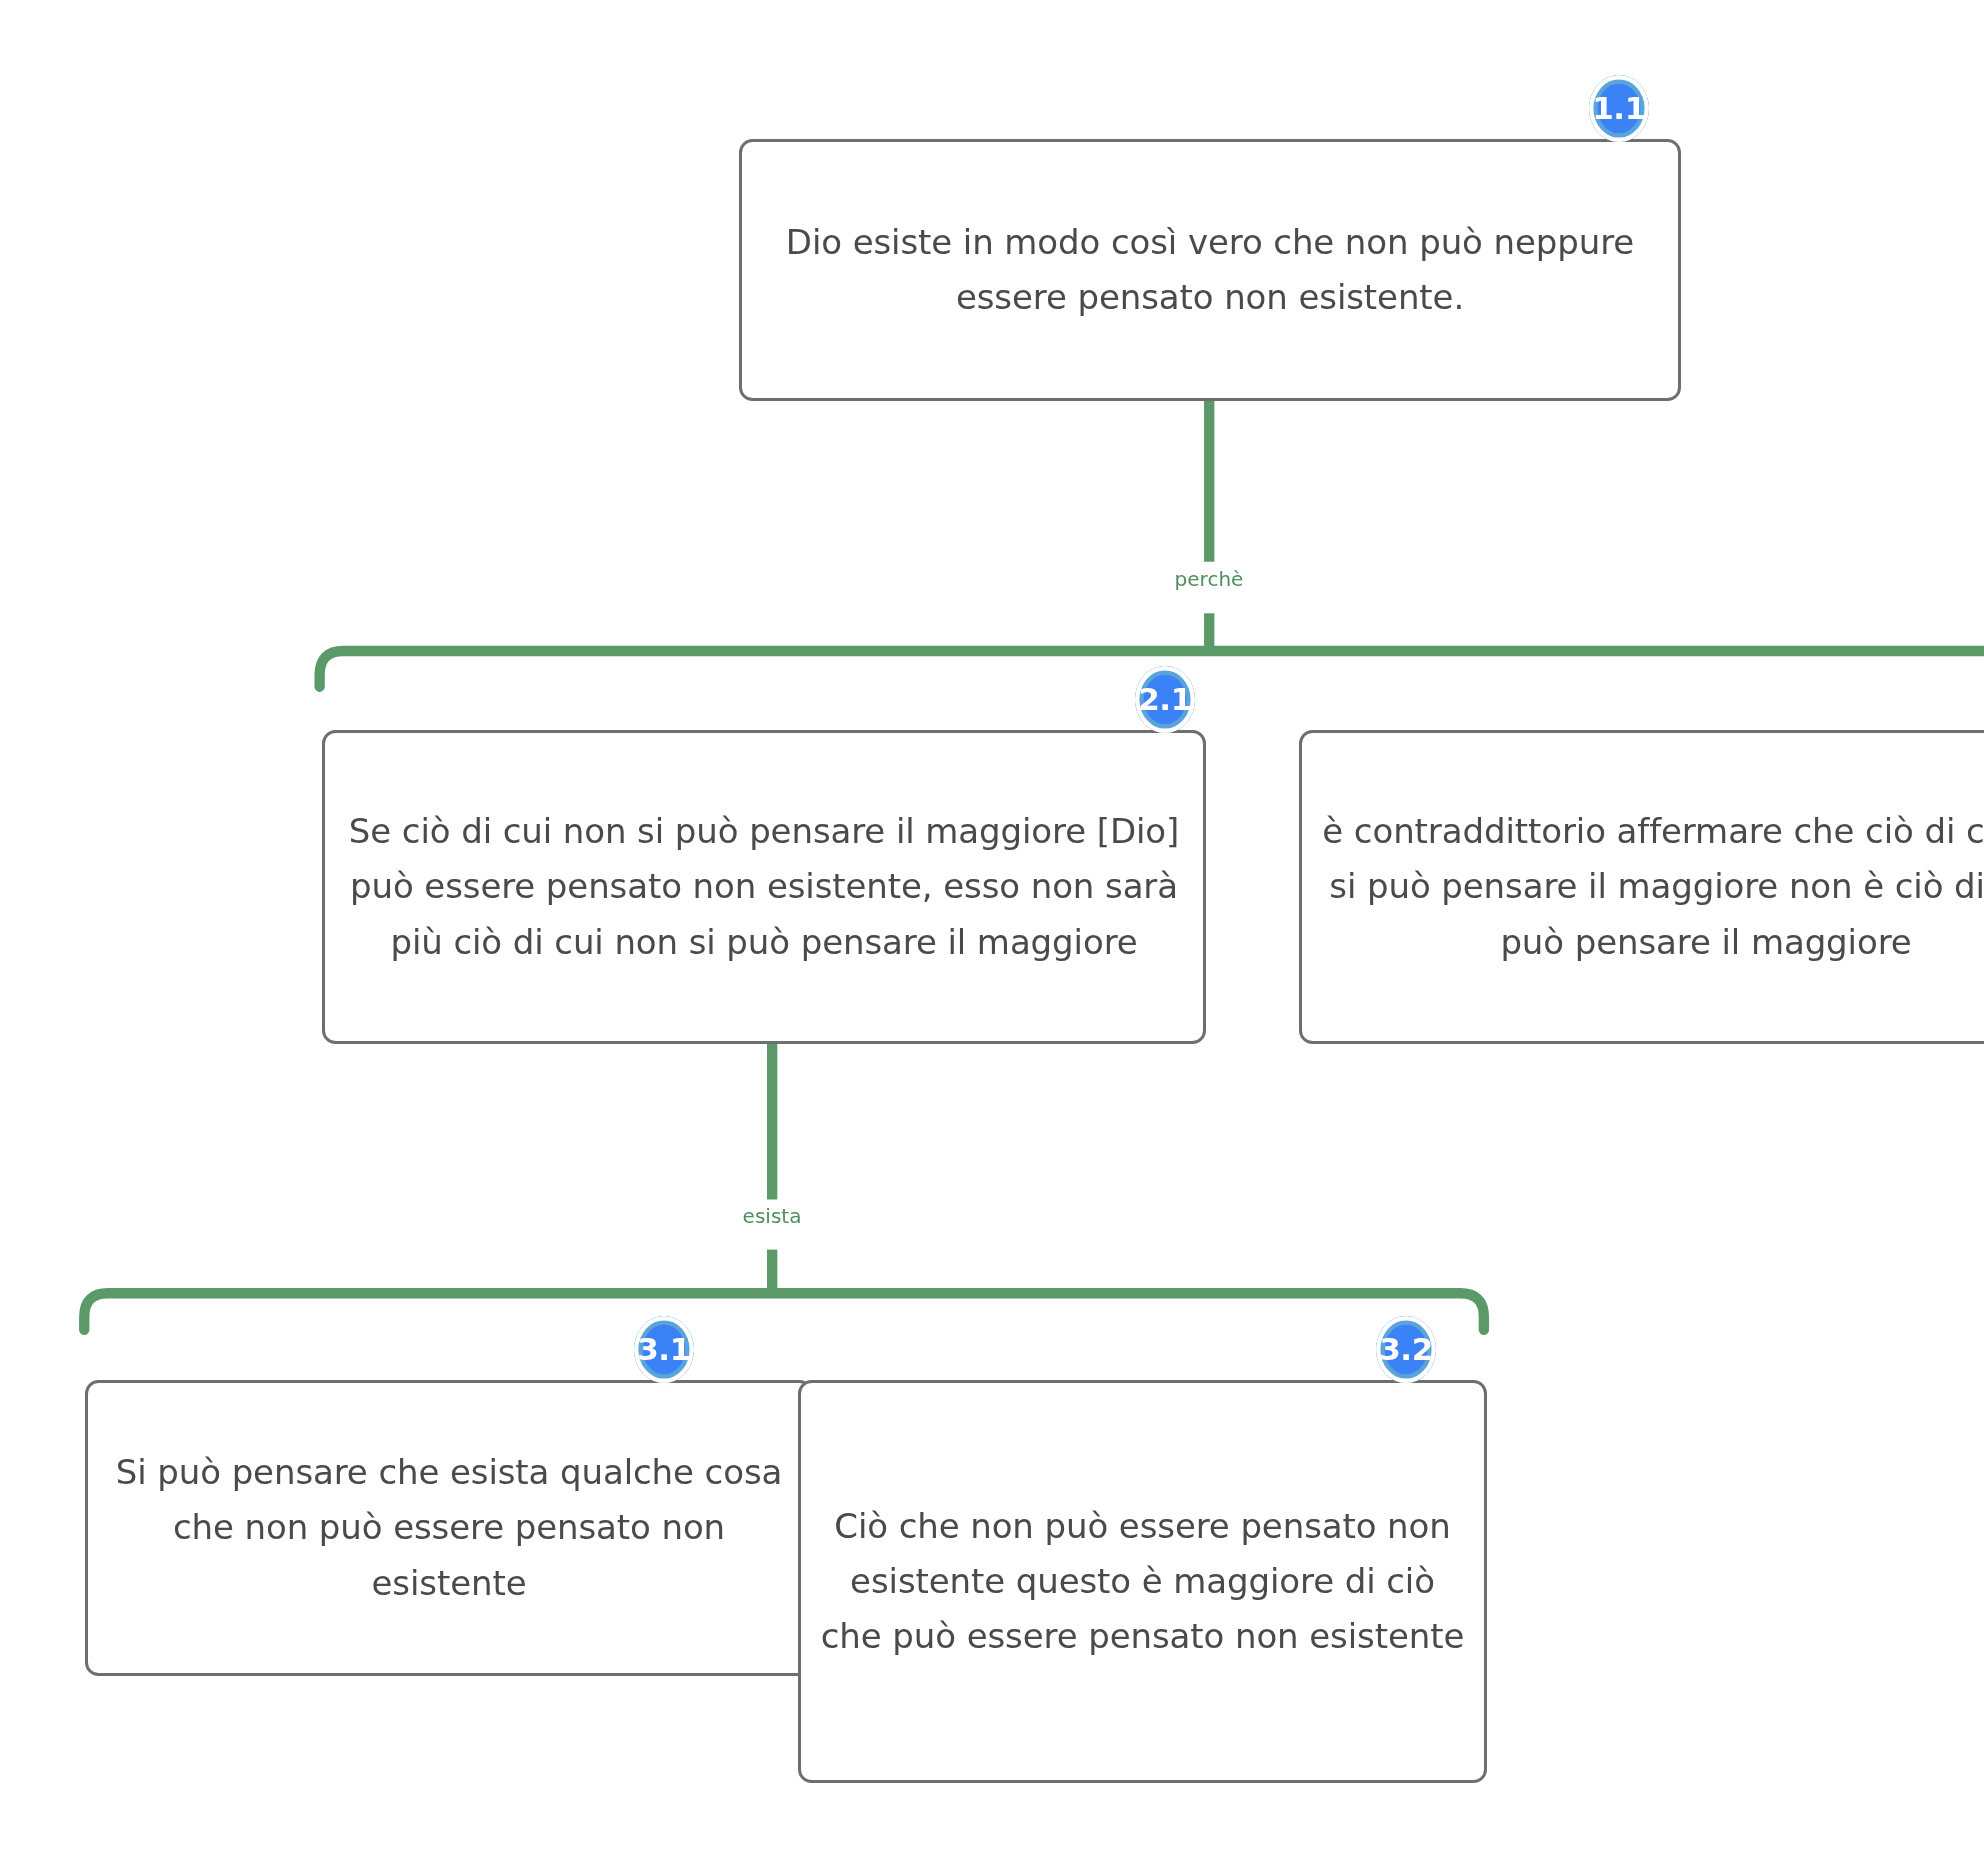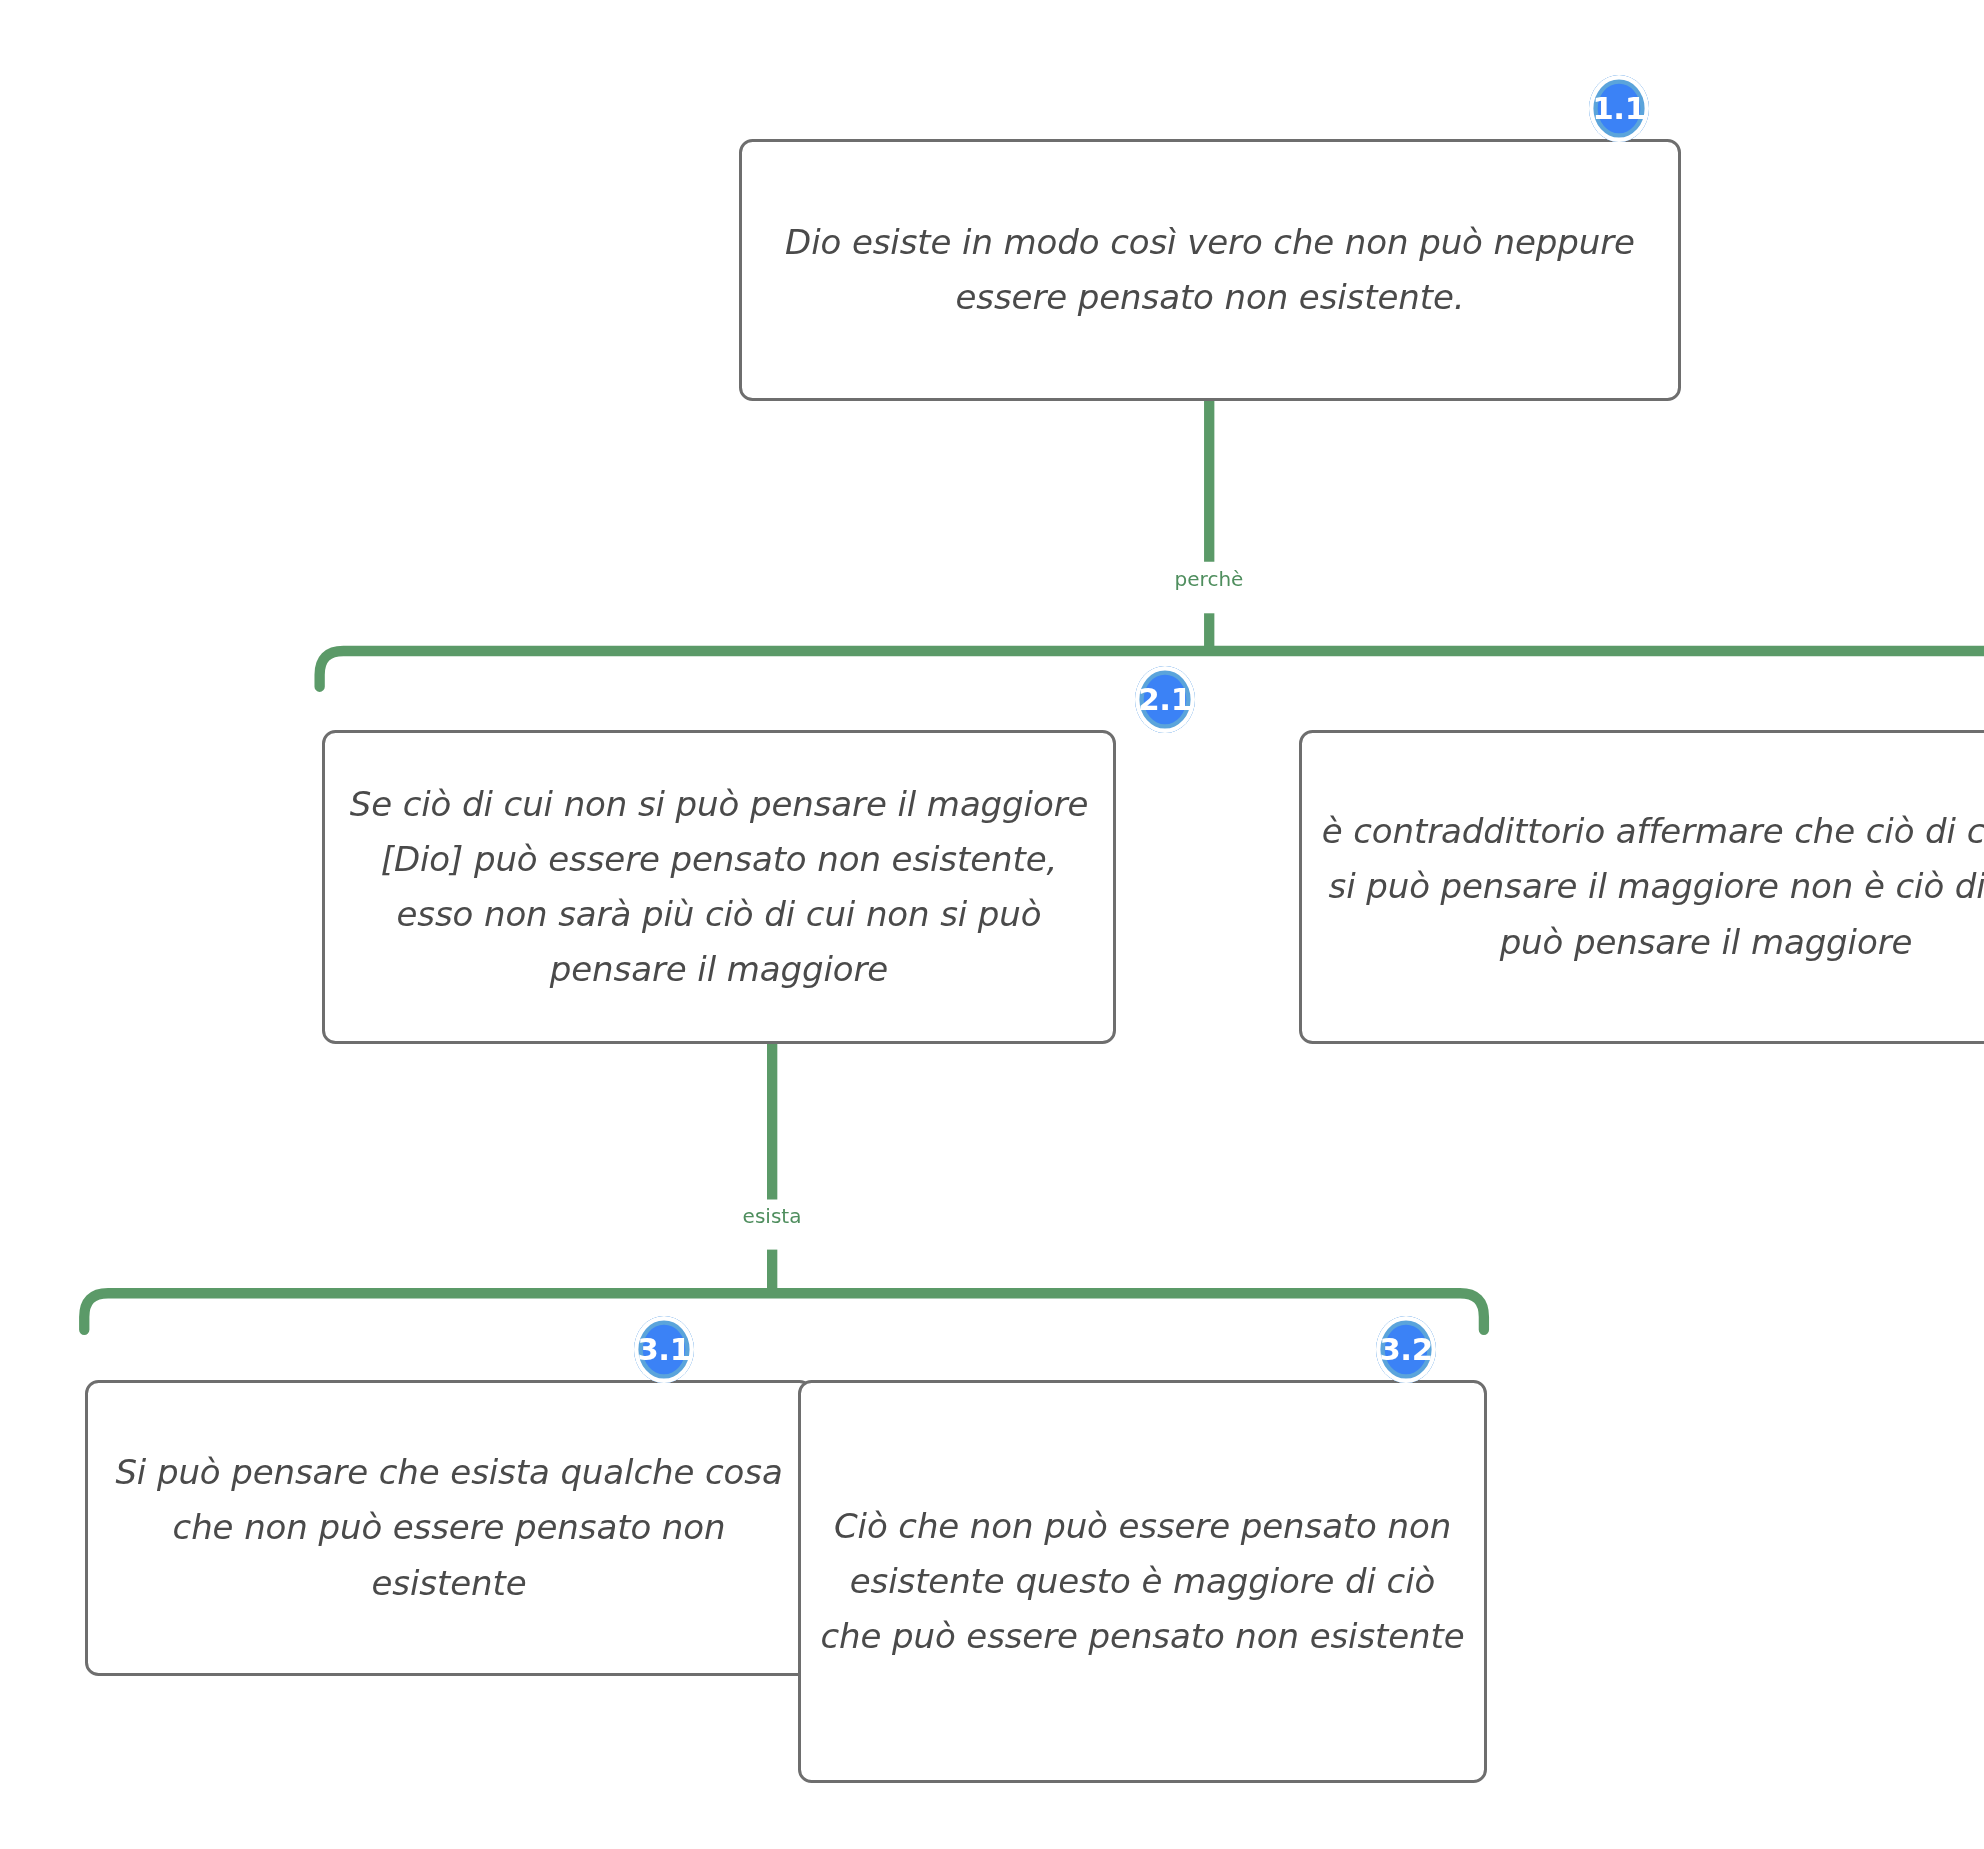--- a/index.html
+++ b/index.html
@@ -26,21 +26,20 @@
   .node {
     position: absolute;
     box-sizing: border-box;
     background: #ffffff;
     border: 3.2px solid #6e6e6e;
     border-radius: 13.5px;
     display: flex;
     align-items: center;
     justify-content: center;
     padding: 13.5px 18px;
-    font-style: italic;
   }
   .node-text {
     display: block;
     width: 100%;
     text-align: center;
     color: #4a4a4a;
     font-size: 34px;
     line-height: 1.62;
     font-family: "DejaVu Sans", sans-serif;
     letter-spacing: -0.1px;
@@ -98,21 +97,21 @@
   <div class="edge-label" style="left:1209px; top:563px;">perchè</div>
   <div class="edge-label" style="left:772px; top:1200px;">esista</div>
 
   <div class="node" style="left:739px; top:139px; width:942px; height:262px;">
     <span class="node-text">Dio esiste in modo così vero che non può neppure essere pensato non esistente.</span>
   </div>
   <div class="badge" style="left:1589px; top:75px;">
     <span>1.1</span>
   </div>
 
-  <div class="node" style="left:322px; top:730px; width:794px; height:314px;">
+  <div class="node" style="left:322px; top:730px; width:884px; height:314px;">
     <span class="node-text">Se ciò di cui non si può pensare il maggiore [Dio] può essere pensato non esistente, esso non sarà più ciò di cui non si può pensare il maggiore</span>
   </div>
   <div class="badge" style="left:1135px; top:666px;">
     <span>2.1</span>
   </div>
 
   <div class="node" style="left:1299px; top:730px; width:814px; height:314px;">
     <span class="node-text">è contraddittorio affermare che ciò di cui non si può pensare il maggiore non è ciò di cui si può pensare il maggiore</span>
   </div>
 

